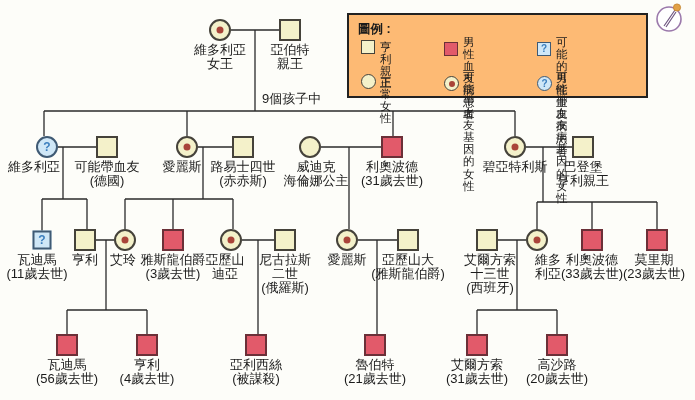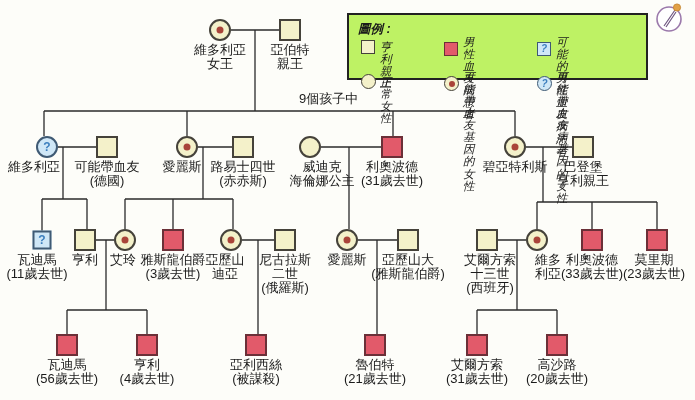--- a/index.html
+++ b/index.html
@@ -19,24 +19,24 @@
   .dot{position:absolute;left:50%;top:50%;transform:translate(-50%,-50%);
        width:7px;height:7px;border-radius:50%;background:#a94439;display:block;}
   .qm{position:absolute;left:50%;top:50%;transform:translate(-50%,-54%);
       font-weight:bold;font-size:12px;color:#3c7fbe;line-height:1;}
   .label{
     position:absolute;top:13px;left:0;transform:translateX(-50%);
     width:max-content;text-align:center;white-space:pre-line;
     font-size:13px;line-height:1.06;letter-spacing:0;
   }
   
-  .note{position:absolute;font-size:13px;white-space:nowrap;margin-left:37px;}
+  .note{position:absolute;font-size:13px;white-space:nowrap;}
   
-  .legend{position:absolute;left:347px;top:13px;width:301px;height:67px;
-          border:2px solid #222;background:#bef264;box-sizing:border-box;font-style:italic;}
+  .legend{position:absolute;left:347px;top:13px;width:301px;height:85px;
+          border:2px solid #222;background:#fdba74;box-sizing:border-box;}
   .legend .lg-title{position:absolute;left:9px;top:6px;font-size:12.5px;font-weight:bold;}
   .lg-item{position:absolute;}
   .lg-sw{position:absolute;left:0;top:0;box-sizing:border-box;}
   .lg-sq{width:14px;height:14px;background:#f4f1ca;border:1.5px solid #45423a;}
   .lg-sq.affected{background:#e25a6a;border-color:#6b3038;}
   .lg-sq.possible{background:#cfe7f7;border-color:#3f5a74;}
   .lg-ci{width:15px;height:15px;border-radius:50%;background:#f4f1ca;border:1.5px solid #45423a;}
   .lg-ci.possible{background:#cfe7f7;border-color:#3f5a74;}
   .lg-sw .dot{width:6px;height:6px;}
   .lg-sw .qm{font-size:10px;}
@@ -93,21 +93,21 @@
       </div>
     <div class="label" style="margin-left:-5px">愛麗斯</div>
   </div>
   <div class="node" style="left:243px;top:147px">
     <div class="shape sq"></div>
     <div class="label">路易士四世
 (赤赤斯)</div>
   </div>
   <div class="node" style="left:310px;top:147px">
     <div class="shape ci"></div>
-    <div class="label" style="margin-left:12px">威迪克
+    <div class="label" style="margin-left:6px">威迪克
 海倫娜公主</div>
   </div>
   <div class="node" style="left:392px;top:147px">
     <div class="shape sq affected"></div>
     <div class="label">利奧波德
 (31歲去世)</div>
   </div>
   <div class="node" style="left:515px;top:147px">
     <div class="shape ci">
         <i class="dot"></i>

